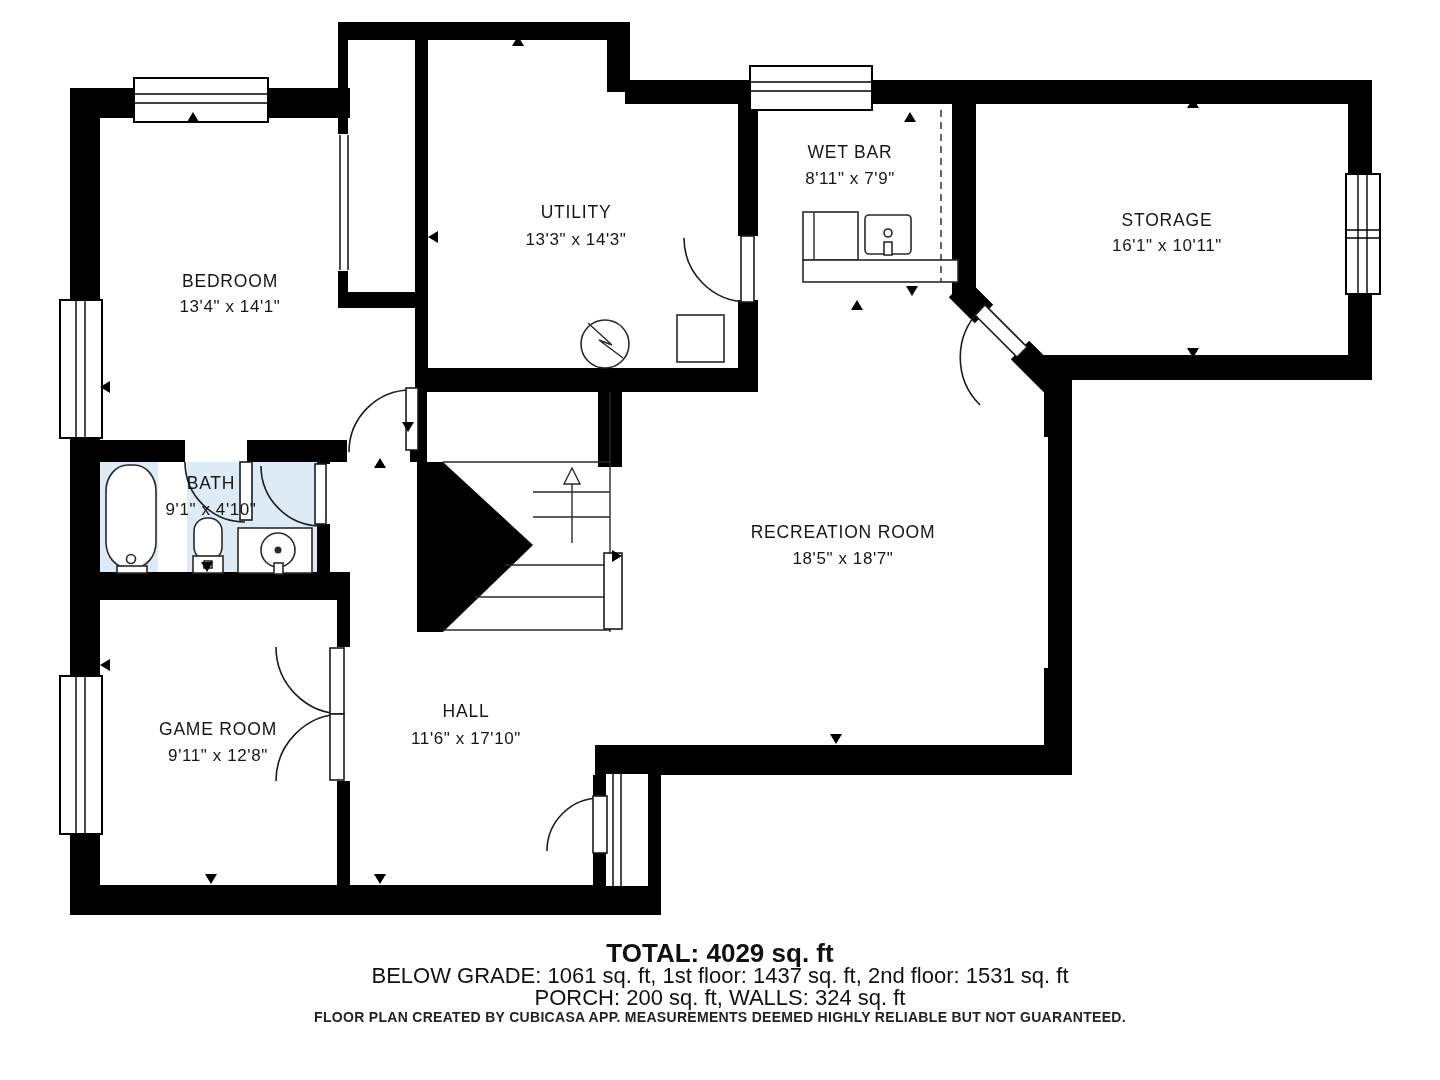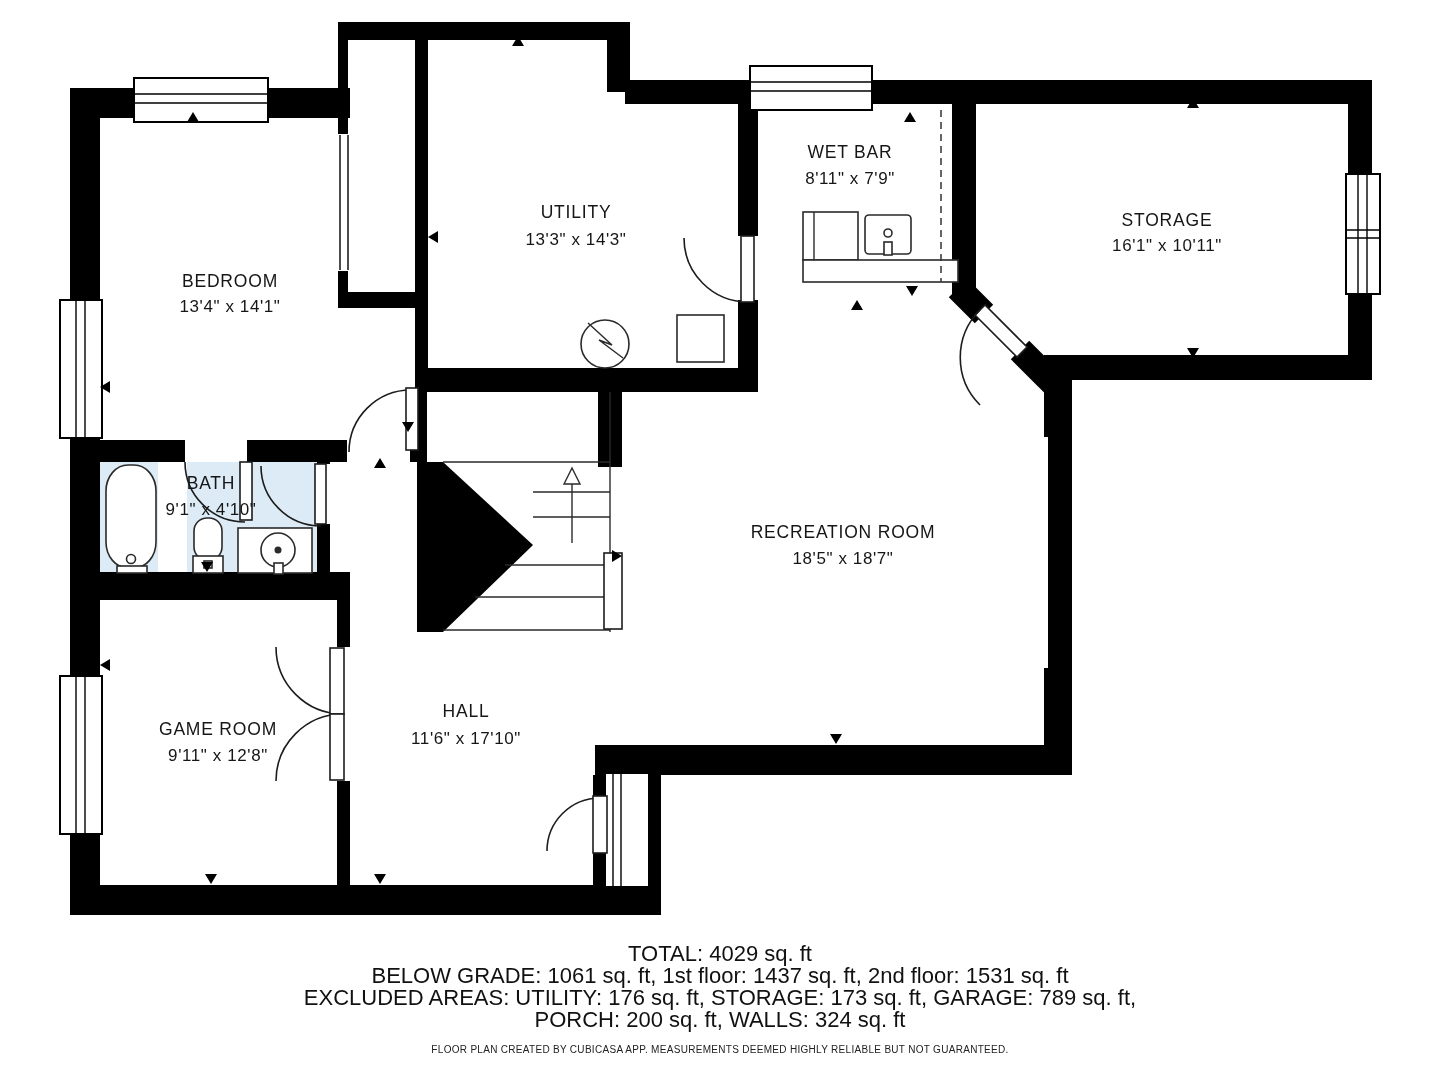--- a/index.html
+++ b/index.html
@@ -2,23 +2,23 @@
 <html><head>
 <meta charset="utf-8">
 <style>
   html,body{margin:0;padding:0;background:#ffffff;}
   .page{position:relative;width:1440px;height:1080px;background:#fff;overflow:hidden;
         font-family:"Liberation Sans", sans-serif;}
   .plan-svg{position:absolute;left:0;top:0;width:1440px;height:1080px;}
   .room-name{font-size:17.5px;letter-spacing:.8px;fill:#161616;}
   .room-dims{font-size:17px;letter-spacing:.6px;fill:#161616;}
   .footer{position:absolute;left:0;top:942px;width:1440px;text-align:center;color:#111;}
-  .footer-total{font-size:22px;font-weight:normal;line-height:23px;}
+  .footer-total{font-size:26px;font-weight:bold;line-height:23px;}
   .footer-line{font-size:22px;line-height:22px;}
-  .footer-disclaimer{margin-top:13px;font-size:10px;letter-spacing:.3px;color:#222;}
+  .footer-disclaimer{font-size:14px;letter-spacing:.3px;color:#222;font-weight:bold;}
   svg .wall{fill:#000;}
   svg .fix{fill:#fff;stroke:#2a2a2a;stroke-width:1.6;}
   svg .thin{stroke:#2a2a2a;stroke-width:1.4;fill:none;}
   svg .door-arc{stroke:#1c1c1c;stroke-width:1.6;fill:none;}
   svg .leaf{fill:#fff;stroke:#1c1c1c;stroke-width:1.6;}
   svg .win{fill:#fff;stroke:#000;stroke-width:2;}
   svg .winline{stroke:#000;stroke-width:1.4;}
   svg .marker{fill:#000;}
 </style>
 </head>
@@ -272,17 +272,16 @@
       <text class="room-name" x="218" y="735" text-anchor="middle">GAME ROOM</text>
       <text class="room-dims" x="218" y="761" text-anchor="middle">9'11" x 12'8"</text>
       <text class="room-name" x="466" y="717" text-anchor="middle">HALL</text>
       <text class="room-dims" x="466" y="744" text-anchor="middle">11'6" x 17'10"</text>
     </g>
   </svg>
 
   <div class="footer">
     <div class="footer-total">TOTAL: 4029 sq. ft</div>
     <div class="footer-line">BELOW GRADE: 1061 sq. ft, 1st floor: 1437 sq. ft, 2nd floor: 1531 sq. ft</div>
-    <div class="footer-line">EXCLUDED AREAS: UTILITY: 176 sq. ft, STORAGE: 173 sq. ft, GARAGE: 789 sq. ft,</div>
     <div class="footer-line">PORCH: 200 sq. ft, WALLS: 324 sq. ft</div>
     <div class="footer-disclaimer">FLOOR PLAN CREATED BY CUBICASA APP. MEASUREMENTS DEEMED HIGHLY RELIABLE BUT NOT GUARANTEED.</div>
   </div>
 </div>
 
 </body></html>

